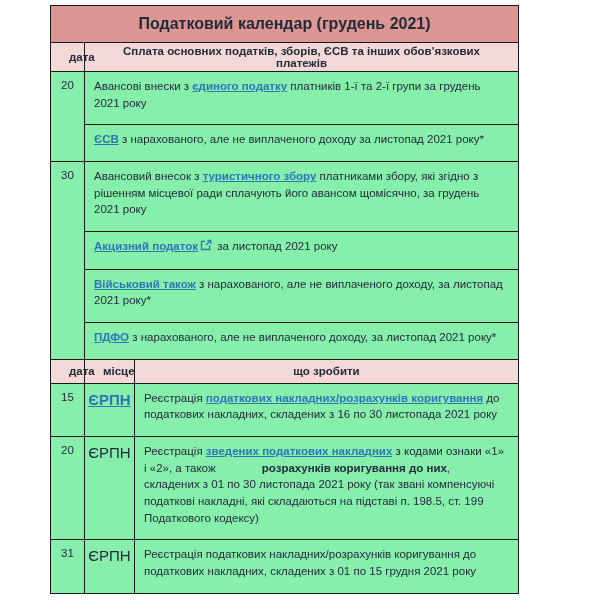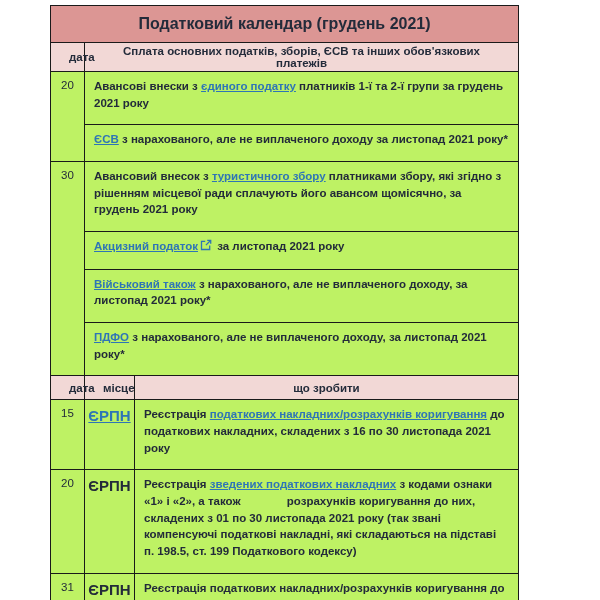--- a/index.html
+++ b/index.html
@@ -20,25 +20,25 @@
   table.second{margin-top:-1px;}
   th,td{border:1px solid var(--border);}
   .title-row th{
     background:var(--header-dark);height:37px;font-size:16px;font-weight:bold;
     text-align:center;vertical-align:middle;padding:2px 10px;
   }
   .head-row th{
     background:var(--header-light);height:24px;font-size:11.5px;font-weight:bold;
     text-align:center;vertical-align:middle;padding:2px 18px;
   }
-  td{background:#bef264;font-size:11.5px;vertical-align:top;}
+  td{background:#86efac;font-size:11.5px;vertical-align:top;}
   .date-cell{text-align:center;padding-top:7px;font-size:11.5px;}
   .place-cell{text-align:center;padding-top:7px;font-size:15px;}
   .content-cell{padding:6px 10px 13px 9px;line-height:1.45;}
-  .seg-plain{font-weight:bold;margin-top:48px;}
+  .seg-plain{font-weight:normal;margin-top:48px;}
   .seg-bold{font-weight:bold;margin-left:43px;}
   a.tax-link,.seg-link{
     color:var(--link);font-weight:bold;text-decoration:underline;cursor:pointer;margin-top:15px;
   }
   .ext-icon{display:inline-block;vertical-align:-1px;margin:0 2px;cursor:pointer;}
 </style>
 </head>
 <body>
 
 <div class="page">

